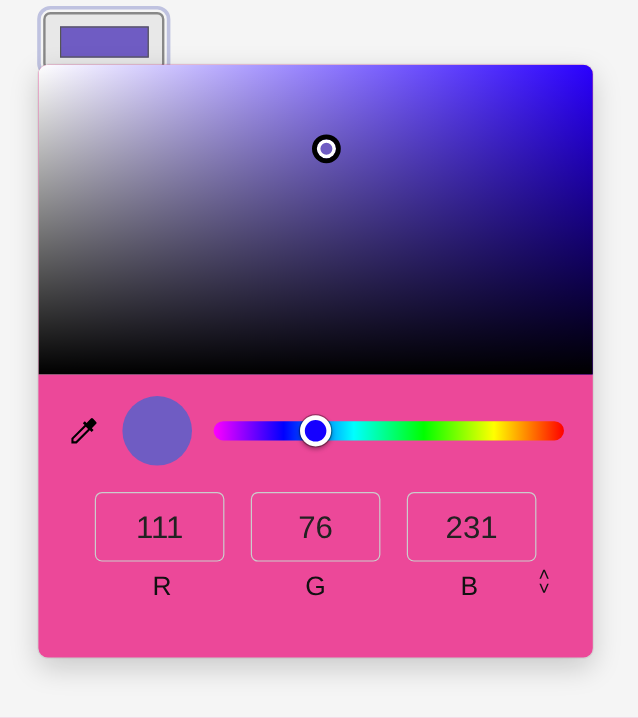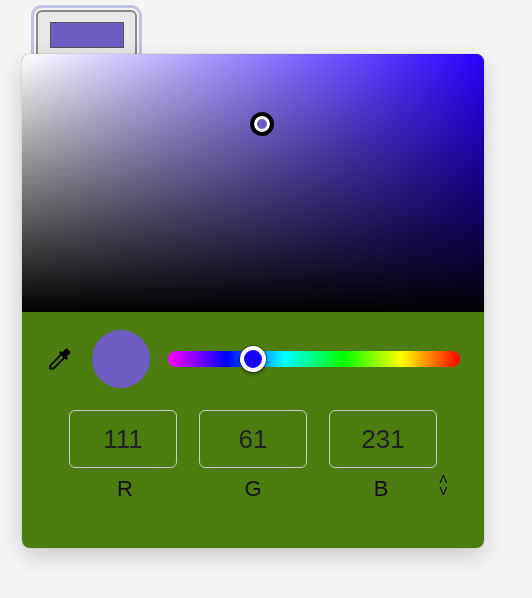--- a/index.html
+++ b/index.html
@@ -5,22 +5,22 @@
   html,body{margin:0;padding:0;background:#f5f5f5;font-family:-apple-system,Helvetica,Arial,sans-serif;}
   .stage{width:532px;height:598px;position:relative;}
   .swatch-btn{
     position:absolute;left:36px;top:10px;width:97px;height:45px;
     border:2px solid #888;border-radius:6px;background:#e8e8e8;
     display:flex;align-items:center;justify-content:center;
     outline:3px solid #bfc2e0;outline-offset:2px;
   }
   .swatch-inner{width:72px;height:24px;border:1px solid #555;}
   .popover{
-    position:absolute;left:22px;top:54px;width:462px;height:494px;
-    background:#4d7c0f;border-radius:8px;
+    position:absolute;left:32px;top:54px;width:462px;height:494px;
+    background:#ec4899;border-radius:8px;
     box-shadow:0 8px 24px rgba(0,0,0,.18),0 0 0 1px rgba(0,0,0,.05);
     overflow:hidden;
   }
   .sv-field{
     position:relative;width:100%;height:258px;
     background:
       linear-gradient(to top, #000, rgba(0,0,0,0)),
       linear-gradient(to right, #fff, var(--hue));
   }
   .sv-thumb{
@@ -88,21 +88,21 @@
         <path fill="currentColor" d="M20.71 5.63l-2.34-2.34a1 1 0 0 0-1.41 0l-3.12 3.12-1.27-1.27-1.41 1.41 1.27 1.27L3 17.25V21h3.75l9.43-9.43 1.27 1.27 1.41-1.41-1.27-1.27 3.12-3.12a1 1 0 0 0 0-1.41zM6.13 19.5l-1.63.0v-1.63l8.8-8.8 1.63 1.63-8.8 8.8z"></path>
       </svg>
       <div class="preview" style="background: rgb(111, 92, 195);"></div>
       <div class="hue-track">
         <div class="hue-thumb" style="left: 29%; background: rgb(21, 0, 255);"></div>
       </div>
     </div>
 
     <div class="inputs-row">
       <div class="num">111</div>
-      <div class="num">61</div>
+      <div class="num">76</div>
       <div class="num">231</div>
     </div>
 
     <div class="labels-row">
       <div class="lab">R</div>
       <div class="lab">G</div>
       <div class="lab">B</div>
       <div class="mode-toggle">
         <span>˄</span>
         <span>˅</span>

